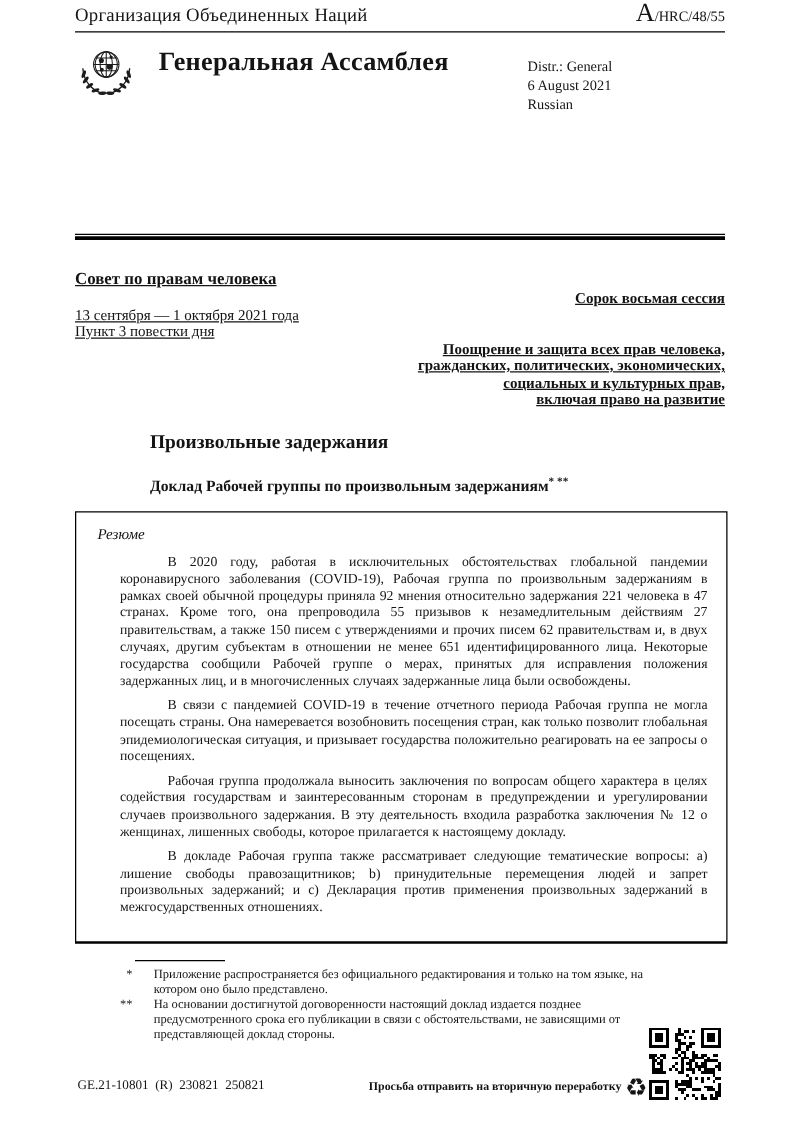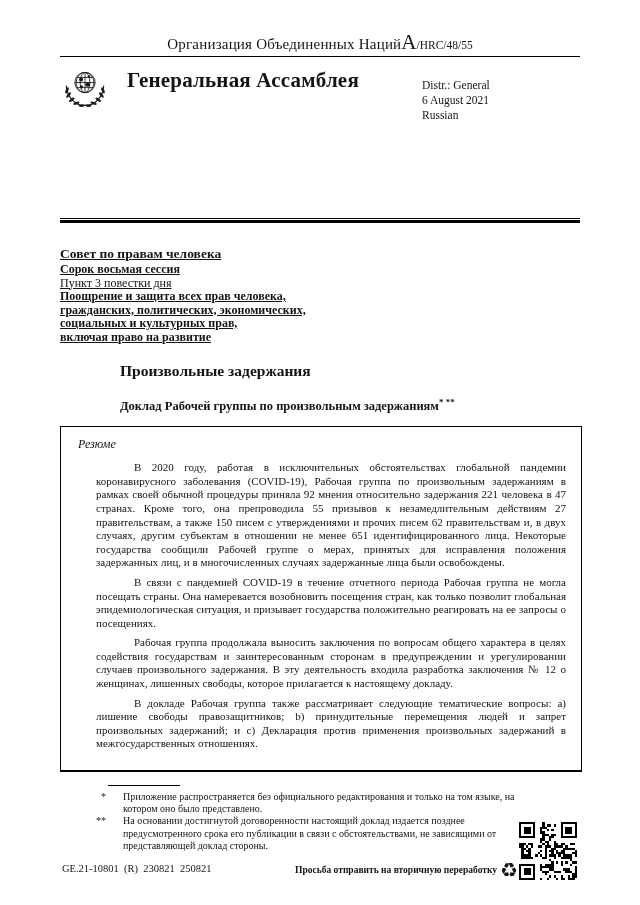--- a/index.html
+++ b/index.html
@@ -5,38 +5,38 @@
   html,body{margin:0;padding:0;}
   body{
     width:640px;height:905px;position:relative;background:#ffffff;color:#141414;
     font-family:"Liberation Serif","DejaVu Serif",serif;
     -webkit-font-smoothing:antialiased;overflow:hidden;
   }
   .page{padding:0 60px;position:relative;}
 
   
   .topline{
-    display:flex;justify-content:center;align-items:flex-end;
-    margin-top:32px;padding-bottom:3px;border-bottom:1.5px solid #000;
+    display:flex;justify-content:space-between;align-items:flex-end;
+    padding-bottom:3px;border-bottom:1.5px solid #000;
   }
   .org-name{font-size:15px;letter-spacing:.2px;}
   .doc-symbol{white-space:nowrap;}
   .sym-a{font-size:21px;line-height:1;}
   .sym-rest{font-size:11.5px;}
 
   .masthead{display:flex;margin-top:7px;}
   .emblem{width:50px;height:48px;flex:0 0 auto;}
   .assembly-title{font-size:21px;font-weight:bold;margin:4px 0 0 17px;letter-spacing:.2px;}
   .distr-block{margin-left:auto;width:158px;font-size:11.5px;line-height:1.32;margin-top:14px;}
 
   .thick-rule{margin-top:94px;height:0;border-top:1px solid #000;border-bottom:3px solid #000;padding-top:1px;}
 
   
   .session{margin-top:24px;font-size:12px;line-height:13.5px;text-decoration:underline;}
-  .session .b{font-weight:bold;}
+  .session .b{font-weight:bold;text-align:right;}
   .council{font-size:13.5px;font-weight:bold;margin-bottom:3px;}
 
   
   .main-title{font-size:15.5px;font-weight:bold;margin:18px 0 0 60px;}
   .sub-title{font-size:12.5px;font-weight:bold;margin:17px 0 0 60px;}
   .sub-title sup{font-size:9px;}
 
   
   .summary-box{
     margin-top:12px;margin-right:-2px;border:1px solid #000;border-bottom-width:2px;
@@ -115,20 +115,21 @@
       <div>6 August 2021</div>
       <div>Russian</div>
     </div>
   </div>
 
   <div class="thick-rule"></div>
 
   <div class="session">
     <div class="council">Совет по правам человека</div>
     <div class="b">Сорок восьмая сессия</div>
+    <div>13 сентября — 1 октября 2021 года</div>
     <div>Пункт 3 повестки дня</div>
     <div class="b">Поощрение и защита всех прав человека,</div>
     <div class="b">гражданских, политических, экономических,</div>
     <div class="b">социальных и культурных прав,</div>
     <div class="b">включая право на развитие</div>
   </div>
 
   <div class="main-title">Произвольные задержания</div>
   <div class="sub-title"><span>Доклад Рабочей группы по произвольным задержаниям</span><sup>* **</sup></div>
 

